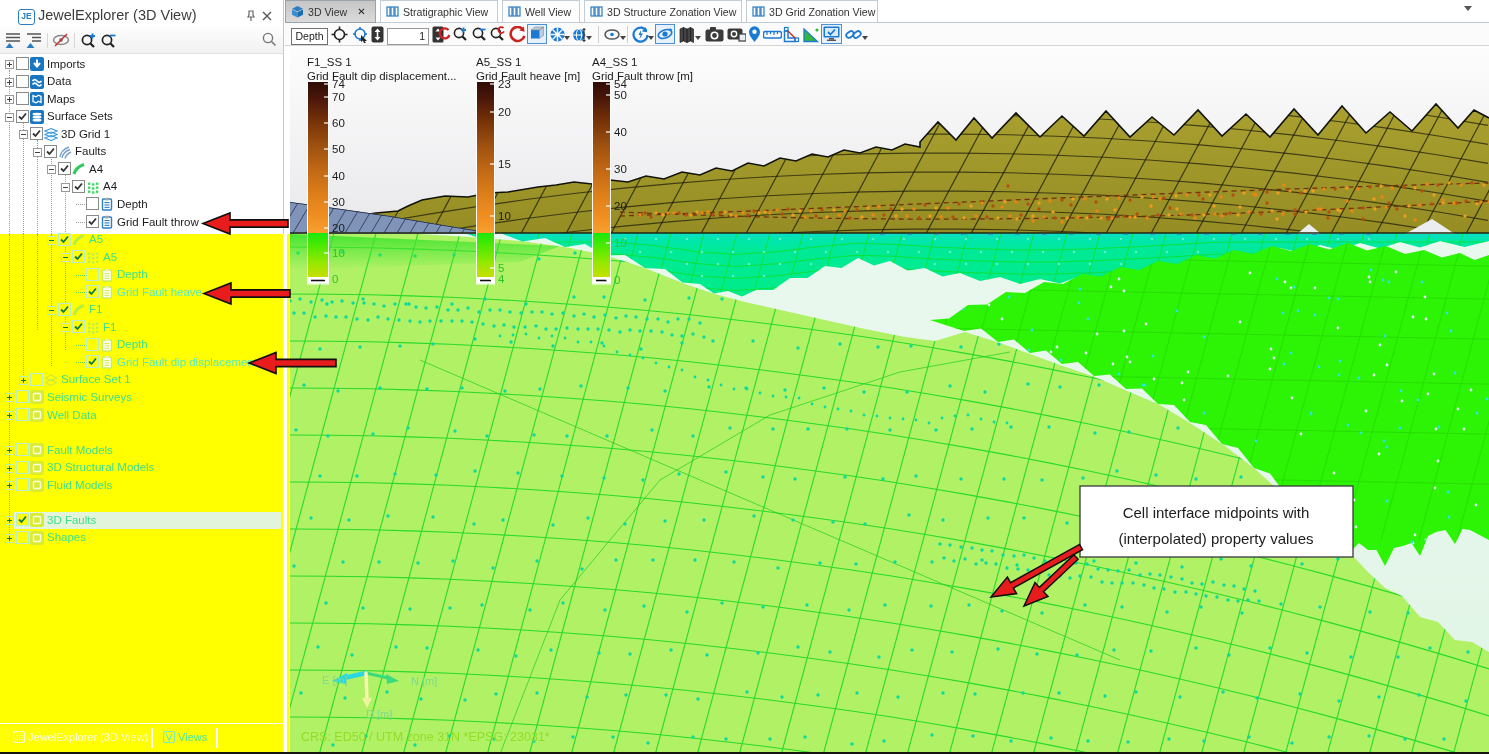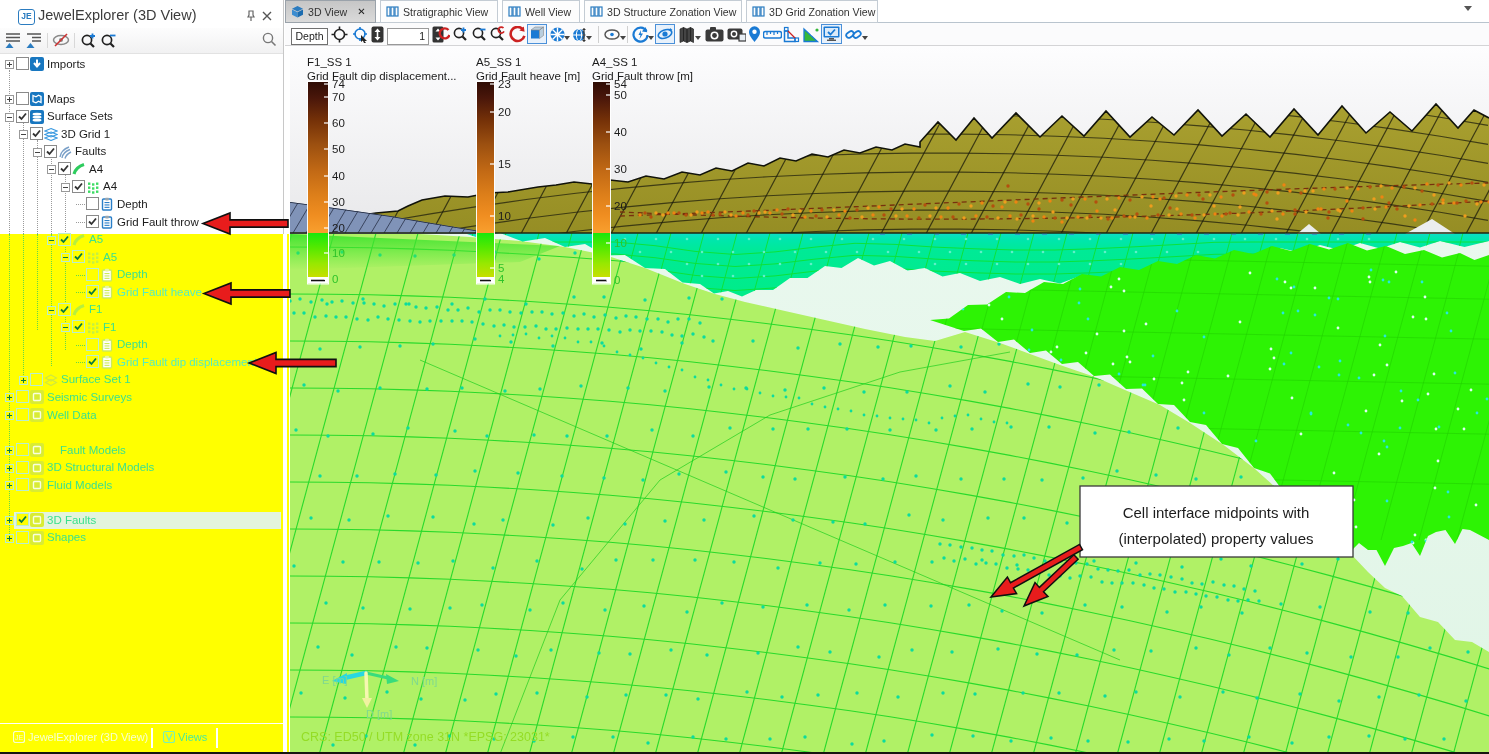--- a/index.html
+++ b/index.html
@@ -123,20 +123,32 @@
             <i style="background:#444"></i>
             <b style="background:#444"></b>
           </span>
           <span class="cb" style="left:16px;border-color:#8a8a8a;background:#fff"></span>
           <span class="tico" style="left:30px"><svg width="14" height="14" viewBox="0 0 14 14">
               <rect width="14" height="14" rx="2" fill="#1877c0"></rect>
               <path d="M7 2.5 L7 8 M4 6 L7 9.5 L10 6" stroke="#ffffff" stroke-width="2" fill="none"></path>
             </svg></span>
           <span class="tlbl" style="left:47px;color:#1d1d1d">Imports</span>
         </div>
+<div class="trow" style="top:73.5px">
+          <span class="exp" style="left:5px;border-color:#999;background:#fff">
+            <i style="background:#444"></i>
+            <b style="background:#444"></b>
+          </span>
+          <span class="cb" style="left:16px;border-color:#8a8a8a;background:#fff"></span>
+          <span class="tico" style="left:30px"><svg width="14" height="14" viewBox="0 0 14 14">
+              <rect width="14" height="14" rx="2" fill="#1877c0"></rect>
+              <path d="M2.5 6 q2.2 -2.8 4.5 0 q2.2 2.8 4.5 0 M2.5 9.5 q2.2 -2.8 4.5 0 q2.2 2.8 4.5 0" stroke="#ffffff" stroke-width="1.6" fill="none"></path>
+            </svg></span>
+          <span class="tlbl" style="left:47px;color:#1d1d1d">Data</span>
+        </div>
 <div class="trow" style="top:91.1px">
           <span class="exp" style="left:5px;border-color:#999;background:#fff">
             <i style="background:#444"></i>
             <b style="background:#444"></b>
           </span>
           <span class="cb" style="left:16px;border-color:#8a8a8a;background:#fff"></span>
           <span class="tico" style="left:30px"><svg width="14" height="14" viewBox="0 0 14 14">
               <rect width="14" height="14" rx="2" fill="#1877c0"></rect>
               <path d="M3 3.5 L6 4.8 L8.5 3.2 L11 4.5 L11 10.5 L8.5 9.2 L6 10.8 L3 9.5 Z" stroke="#ffffff" stroke-width="1.3" fill="none"></path>
             </svg></span>
@@ -417,21 +429,21 @@
 <div class="trow" style="top:442.1px">
           <span class="exp" style="left:5px;border-color:#b9eecd;background:#ffff00">
             <i style="background:#0a7a40"></i>
             <b style="background:#0a7a40"></b>
           </span>
           <span class="cb" style="left:16px;border-color:#b9eecd;background:#ffff00"></span>
           <span class="tico" style="left:30px"><svg width="14" height="14" viewBox="0 0 14 14">
               <rect width="14" height="14" rx="2" fill="#d9ec33"></rect>
               <rect x="3.5" y="3.5" width="7" height="7" rx="1" fill="none" stroke="#f8ffe0" stroke-width="1.4"></rect>
             </svg></span>
-          <span class="tlbl" style="left:60px;color:#3ce08d">Fault Models</span>
+          <span class="tlbl" style="left:47px;color:#3ce08d">Fault Models</span>
         </div>
 <div class="trow" style="top:459.7px">
           <span class="exp" style="left:5px;border-color:#b9eecd;background:#ffff00">
             <i style="background:#0a7a40"></i>
             <b style="background:#0a7a40"></b>
           </span>
           <span class="cb" style="left:16px;border-color:#b9eecd;background:#ffff00"></span>
           <span class="tico" style="left:30px"><svg width="14" height="14" viewBox="0 0 14 14">
               <rect width="14" height="14" rx="2" fill="#d9ec33"></rect>
               <rect x="3.5" y="3.5" width="7" height="7" rx="1" fill="none" stroke="#f8ffe0" stroke-width="1.4"></rect>

